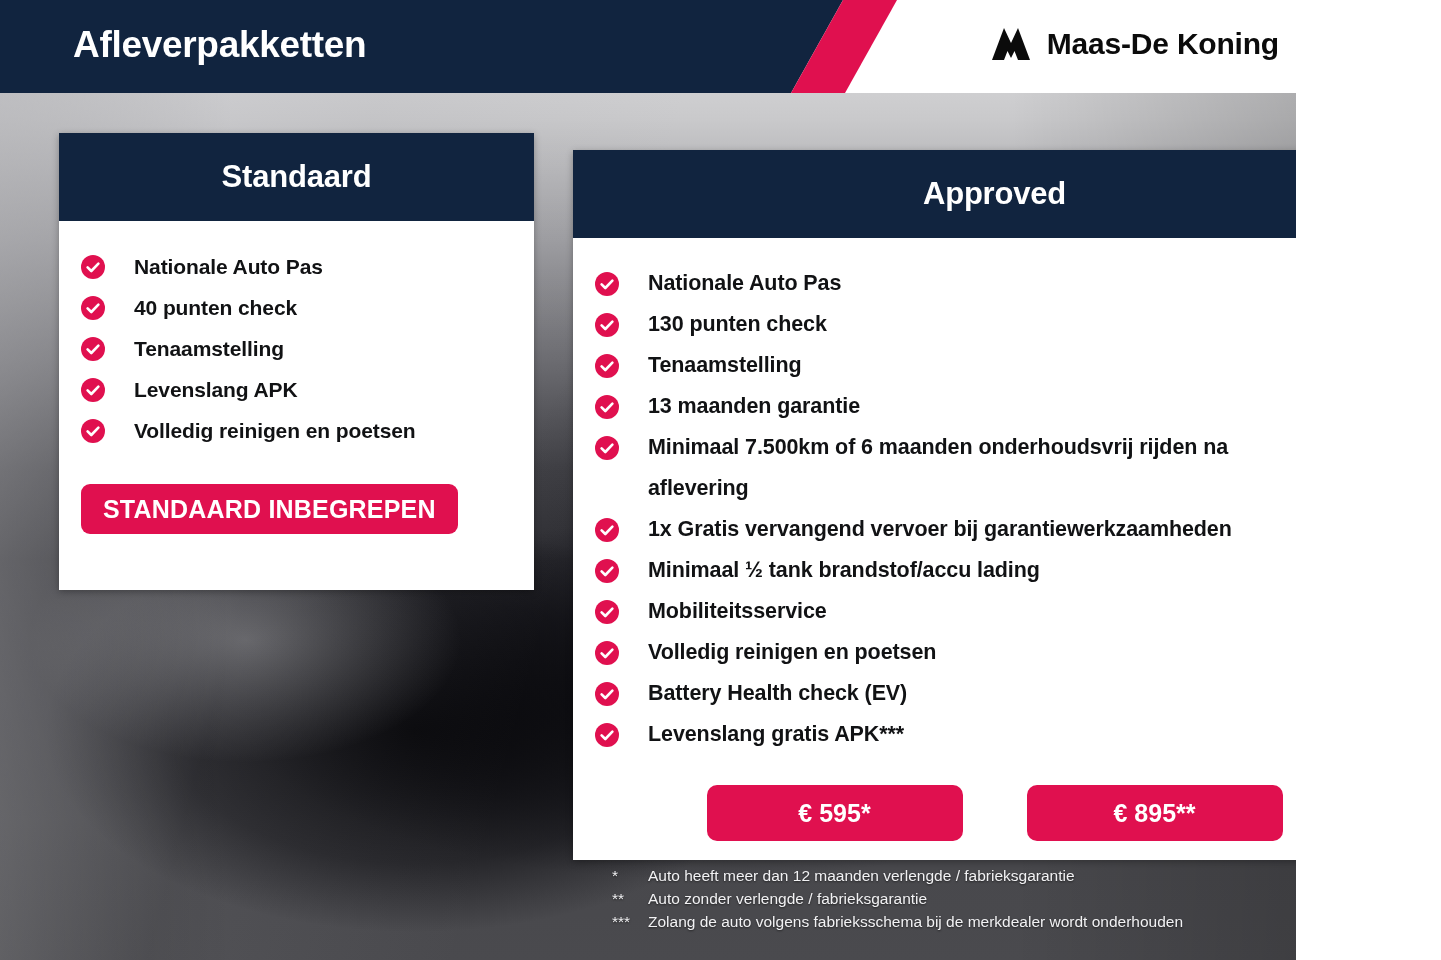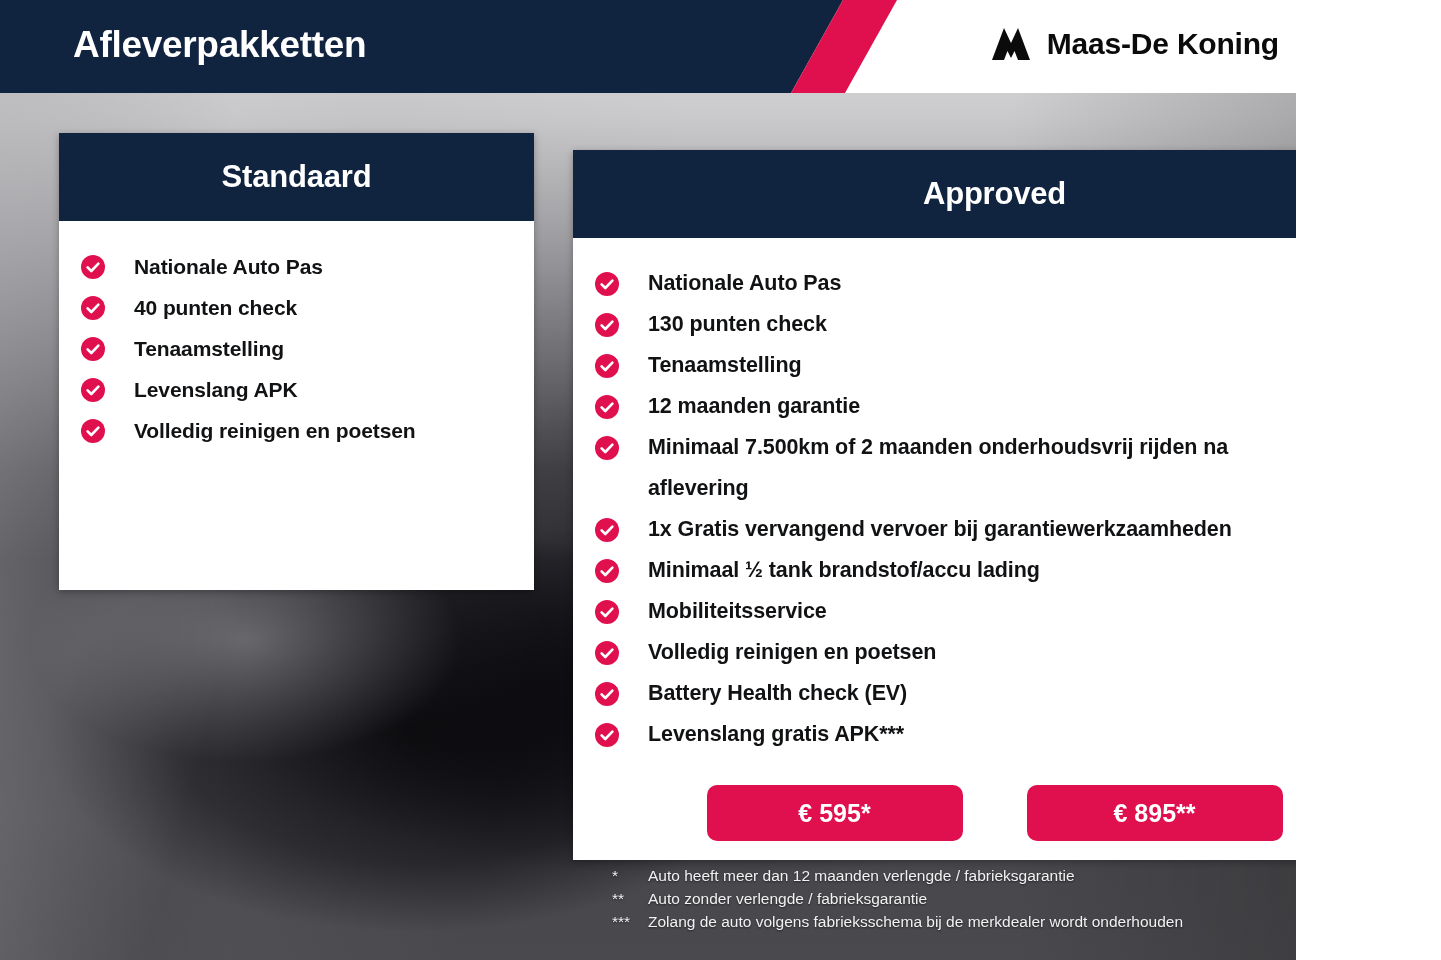--- a/index.html
+++ b/index.html
@@ -225,20 +225,23 @@
       <div class="feature">
         <span class="check">
           <svg viewBox="0 0 24 24">
               <circle cx="12" cy="12" r="12" fill="#e0104f"></circle>
           <path d="M6.6 12.3 L10.3 16 L17.4 8.6" stroke="#ffffff" stroke-width="2.6" fill="none" stroke-linecap="round" stroke-linejoin="round"></path>
             </svg>
         </span>
         <span class="feature-text">Volledig reinigen en poetsen</span>
       </div>
 
+      <div class="cta-wrap">
+        <button class="cta">STANDAARD INBEGREPEN</button>
+      </div>
     </div>
   </div>
 
   <div class="card" id="card-approved">
     <div class="card-head">
       <span>Approved</span>
     </div>
     <div class="feature-list">
 
       <div class="feature">
@@ -271,31 +274,31 @@
         <span class="feature-text">Tenaamstelling</span>
       </div>
 
       <div class="feature">
         <span class="check">
           <svg viewBox="0 0 24 24">
               <circle cx="12" cy="12" r="12" fill="#e0104f"></circle>
           <path d="M6.6 12.3 L10.3 16 L17.4 8.6" stroke="#ffffff" stroke-width="2.6" fill="none" stroke-linecap="round" stroke-linejoin="round"></path>
             </svg>
         </span>
-        <span class="feature-text">12 maanden garantie</span>
-      </div>
-
-      <div class="feature">
-        <span class="check">
-          <svg viewBox="0 0 24 24">
-              <circle cx="12" cy="12" r="12" fill="#e0104f"></circle>
-          <path d="M6.6 12.3 L10.3 16 L17.4 8.6" stroke="#ffffff" stroke-width="2.6" fill="none" stroke-linecap="round" stroke-linejoin="round"></path>
-            </svg>
-        </span>
-        <span class="feature-text" style="max-width:640px;">Minimaal 7.500km of 2 maanden onderhoudsvrij rijden na aflevering</span>
+        <span class="feature-text">13 maanden garantie</span>
+      </div>
+
+      <div class="feature">
+        <span class="check">
+          <svg viewBox="0 0 24 24">
+              <circle cx="12" cy="12" r="12" fill="#e0104f"></circle>
+          <path d="M6.6 12.3 L10.3 16 L17.4 8.6" stroke="#ffffff" stroke-width="2.6" fill="none" stroke-linecap="round" stroke-linejoin="round"></path>
+            </svg>
+        </span>
+        <span class="feature-text" style="max-width:640px;">Minimaal 7.500km of 6 maanden onderhoudsvrij rijden na aflevering</span>
       </div>
 
       <div class="feature">
         <span class="check">
           <svg viewBox="0 0 24 24">
               <circle cx="12" cy="12" r="12" fill="#e0104f"></circle>
           <path d="M6.6 12.3 L10.3 16 L17.4 8.6" stroke="#ffffff" stroke-width="2.6" fill="none" stroke-linecap="round" stroke-linejoin="round"></path>
             </svg>
         </span>
         <span class="feature-text">1x Gratis vervangend vervoer bij garantiewerkzaamheden</span>

